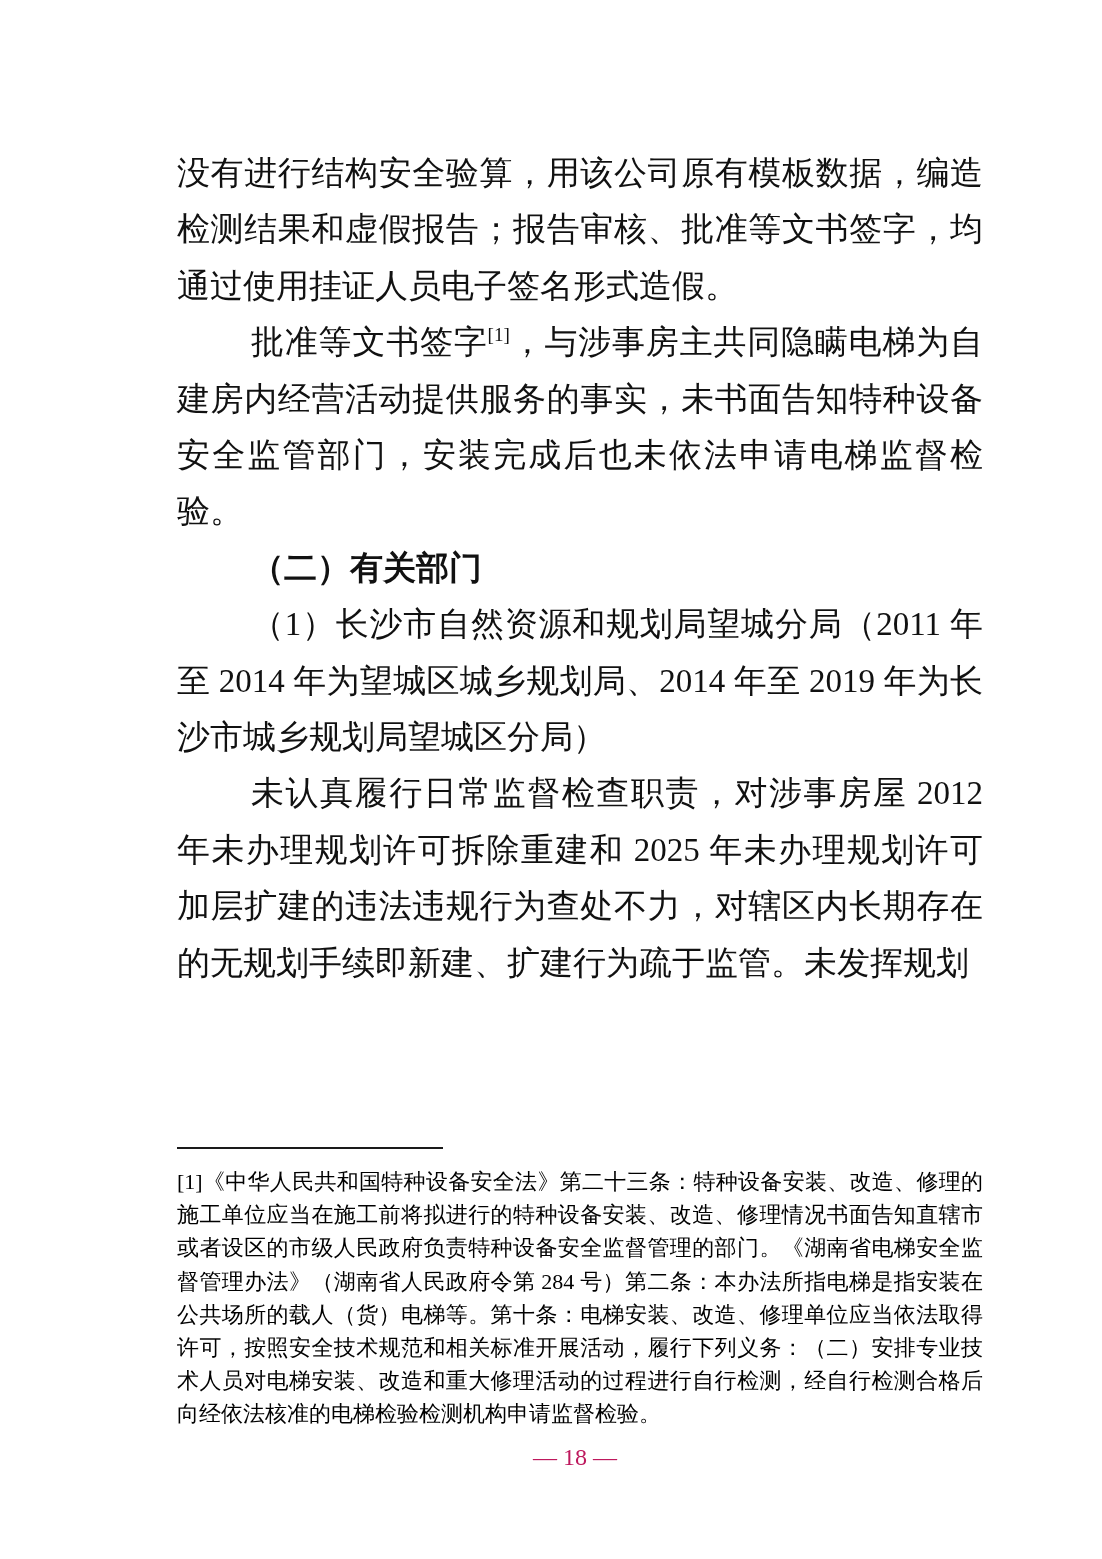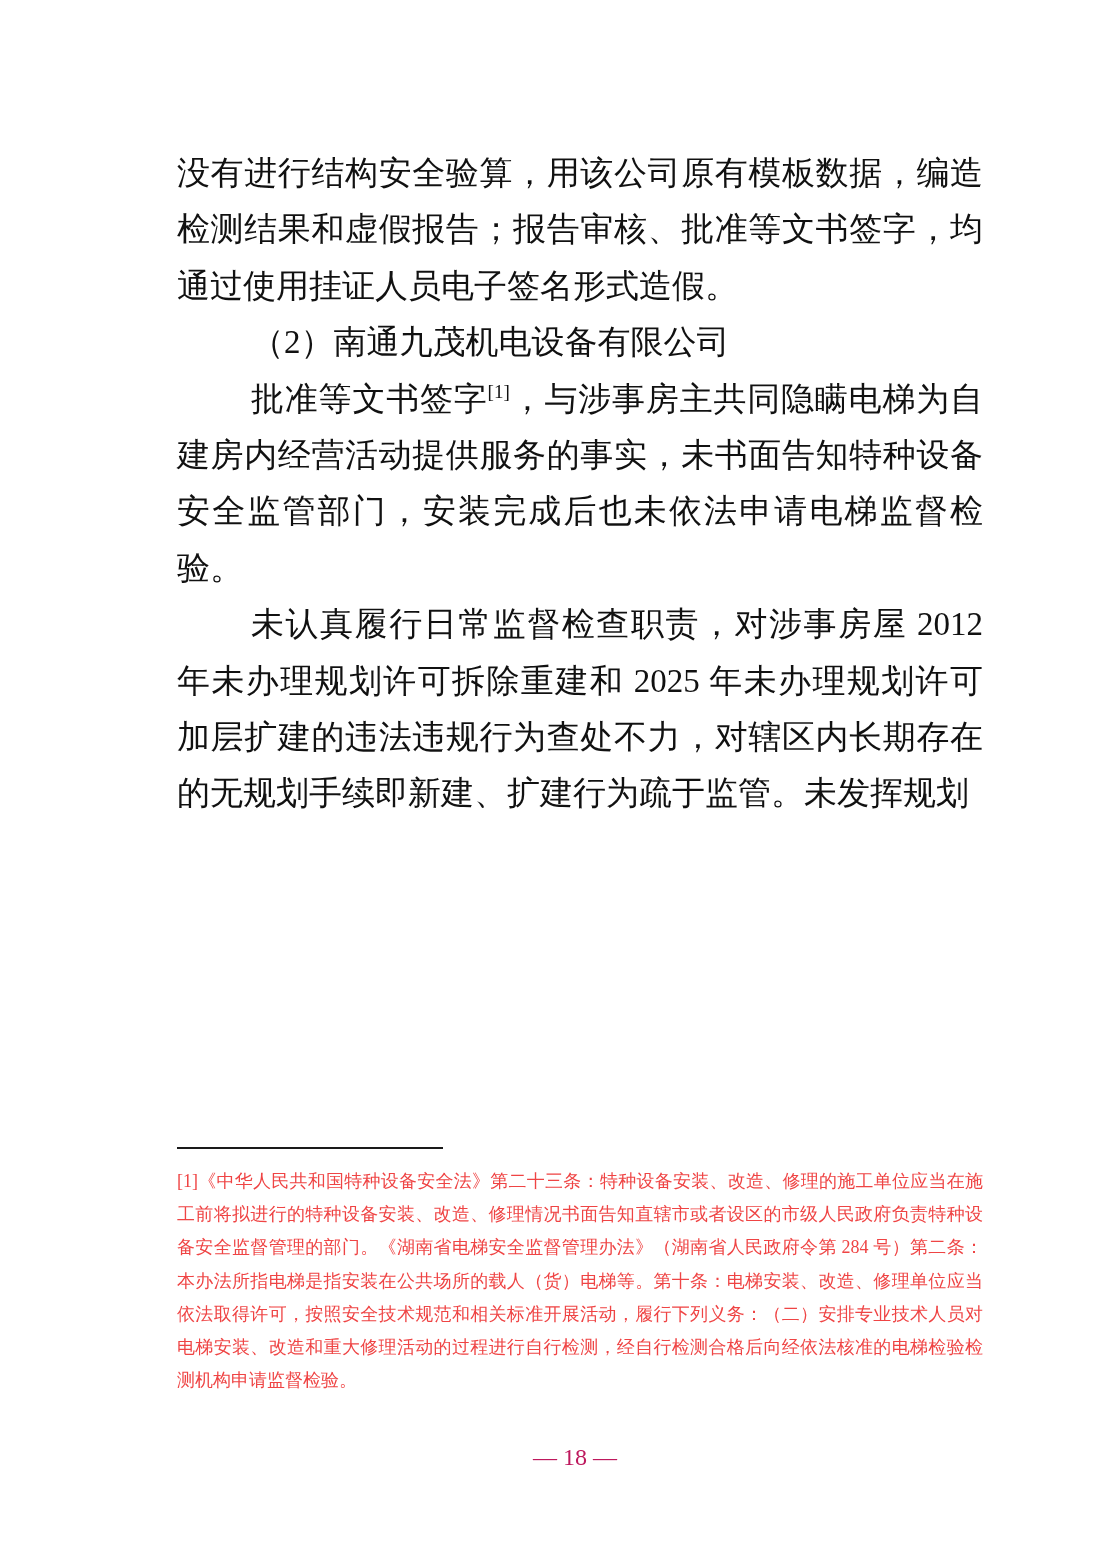--- a/index.html
+++ b/index.html
@@ -48,50 +48,51 @@
     top: 1147px;
     width: 266px;
     height: 0;
     border-top: 2px solid #1a1a1a;
   }
   .footnote {
     position: absolute;
     left: 153px;
     top: 1165px;
     width: 806px;
-    font-size: 18px;
+    font-size: 22px;
     line-height: 33.2px;
     text-align: justify;
     text-justify: inter-ideograph;
-    color: #ef4444;
+    color: #000000;
   }
   .page-number {
     position: absolute;
     left: 0;
     top: 1444px;
     width: 100%;
     text-align: center;
     font-size: 24px;
     color: #be185d;
   }
 </style>
 </head>
 <body>
 
 <div class="page">
 
   <div class="main-text">
     <p>没有进行结构安全验算，用该公司原有模板数据，编造检测结果和虚假报告；报告审核、批准等文书签字，均通过使用挂证人员电子签名形式造假。</p>
 
-    <p class="indent">（2）南通九茂机电设备有限公司</p>
 
     <p class="indent"><span>批准等文书签字</span><sup class="fn-ref">[1]</sup><span>，与涉事房主共同隐瞒电梯为自建房内经营活动提供服务的事实，未书面告知特种设备安全监管部门，安装完成后也未依法申请电梯监督检验。</span></p>
 
+    <p class="indent heading-bold">（二）有关部门</p>
 
 
+    <p class="indent">（1）长沙市自然资源和规划局望城分局（2011 年至 2014 年为望城区城乡规划局、2014 年至 2019 年为长沙市城乡规划局望城区分局）</p>
 
     <p class="indent">未认真履行日常监督检查职责，对涉事房屋 2012 年未办理规划许可拆除重建和 2025 年未办理规划许可加层扩建的违法违规行为查处不力，对辖区内长期存在的无规划手续即新建、扩建行为疏于监管。未发挥规划</p>
   </div>
 
   <div class="footnote-rule"></div>
 
   <div class="footnote"><span>[1]</span><span>《中华人民共和国特种设备安全法》第二十三条：特种设备安装、改造、修理的施工单位应当在施工前将拟进行的特种设备安装、改造、修理情况书面告知直辖市或者设区的市级人民政府负责特种设备安全监督管理的部门。《湖南省电梯安全监督管理办法》（湖南省人民政府令第 284 号）第二条：本办法所指电梯是指安装在公共场所的载人（货）电梯等。第十条：电梯安装、改造、修理单位应当依法取得许可，按照安全技术规范和相关标准开展活动，履行下列义务：（二）安排专业技术人员对电梯安装、改造和重大修理活动的过程进行自行检测，经自行检测合格后向经依法核准的电梯检验检测机构申请监督检验。</span></div>
 
   <div class="page-number">— 18 —</div>
 

